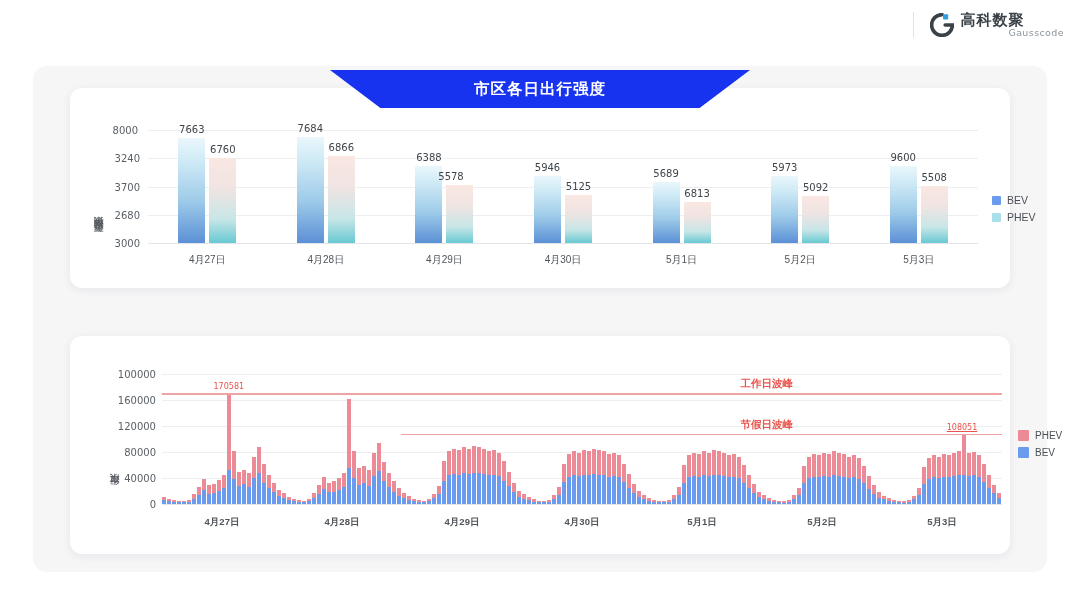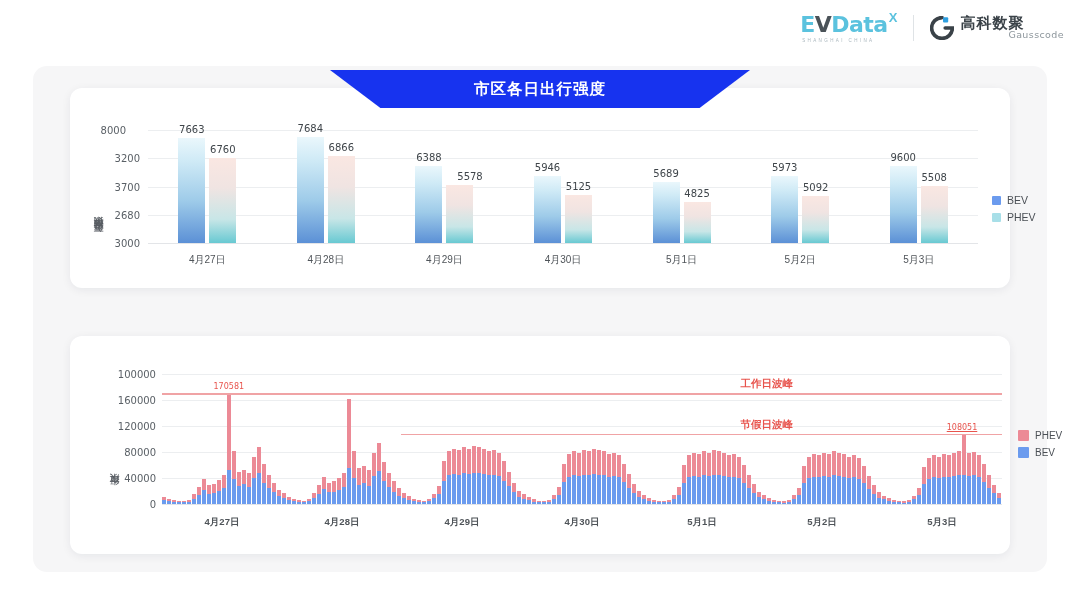--- a/index.html
+++ b/index.html
@@ -102,27 +102,20 @@
   .legend2 { position: absolute; font-size: 10px; color: #4a4f55; }
   .legend2 .row { display: flex; align-items: center; gap: 6px; margin-bottom: 6px; }
   .sw2 { width: 11px; height: 11px; border-radius: 1px; display: inline-block; }
 </style>
 </head>
 <body>
 
 <div class="page">
 
   <div class="brandbar">
-    <div class="logo-ev">
-      <div class="logo-ev-row">
-        <span class="logo-ev-text"><span>E</span><span class="dk">V</span><span>Data</span></span>
-        <span class="logo-ev-x">X</span>
-      </div>
-      <div class="logo-ev-sub">SHANGHAI CHINA</div>
-    </div>
     <div class="logo-div"></div>
     <div class="logo-gauss">
       <span class="gmark">
         <svg viewBox="0 0 24 24" width="24" height="24">
           <path d="M12 1.6A10.4 10.4 0 1 0 22.4 12h-7.2" fill="none" stroke="#3a4248" stroke-width="3.6" stroke-linecap="round"></path>
           <rect x="13.0" y="1.2" width="5.2" height="5.2" rx="1" fill="#2f9fe0"></rect>
         </svg>
       </span>
       <span class="logo-g-text">
         <div class="logo-g-cn">高科数聚</div>
@@ -137,48 +130,48 @@
     <div class="card" style="width:940px; height:200px;"></div>
     <div class="banner" style="left:260px; top:-18px; width:420px;">市区各日出行强度</div>
     <div class="c1-plot" id="plot1" style="position:absolute; left:0; top:0; width:940px; height:200px;">
         <div class="ylabel" style="left: 22px; top: 46px; height: 107px;">每万辆出行车辆数</div>
         <div class="ytick" style="left: 34px; width: 36px; top: 155px;">3000</div>
         <div class="grid base" style="top: 155px; width: 830px; left: 78px;"></div>
         <div class="ytick" style="left: 34px; width: 36px; top: 126.75px;">2680</div>
         <div class="grid" style="top: 126.75px; width: 830px; left: 78px;"></div>
         <div class="ytick" style="left: 34px; width: 36px; top: 98.5px;">3700</div>
         <div class="grid" style="top: 98.5px; width: 830px; left: 78px;"></div>
-        <div class="ytick" style="left: 34px; width: 36px; top: 70.25px;">3200</div>
+        <div class="ytick" style="left: 34px; width: 36px; top: 70.25px;">3240</div>
         <div class="grid" style="top: 70.25px; width: 830px; left: 78px;"></div>
-        <div class="ytick" style="left: 20px; width: 36px; top: 42px;">8000</div>
+        <div class="ytick" style="left: 32px; width: 36px; top: 42px;">8000</div>
         <div class="grid" style="top: 42px; width: 830px; left: 78px;"></div>
         <div class="bar bev" style="left: 108.286px; top: 49.6162px; width: 27px; height: 105.384px;"></div>
         <div class="barval" style="left: 121.786px; top: 35.6162px;">7663</div>
         <div class="bar phev" style="left: 139.286px; top: 70.024px; width: 27px; height: 84.976px;"></div>
         <div class="barval" style="left: 152.786px; top: 56.024px;">6760</div>
         <div class="xtick" style="left: 137.286px; top: 165px;">4月27日</div>
         <div class="bar bev" style="left: 226.857px; top: 49.1416px; width: 27px; height: 105.858px;"></div>
         <div class="barval" style="left: 240.357px; top: 35.1416px;">7684</div>
         <div class="bar phev" style="left: 257.857px; top: 67.6284px; width: 27px; height: 87.3716px;"></div>
         <div class="barval" style="left: 271.357px; top: 53.6284px;">6866</div>
         <div class="xtick" style="left: 255.857px; top: 165px;">4月28日</div>
         <div class="bar bev" style="left: 345.429px; top: 78.4312px; width: 27px; height: 76.5688px;"></div>
         <div class="barval" style="left: 358.929px; top: 64.4312px;">6388</div>
         <div class="bar phev" style="left: 376.429px; top: 96.7372px; width: 27px; height: 58.2628px;"></div>
-        <div class="barval" style="left: 400px; top: 82.7372px;">5578</div>
+        <div class="barval" style="left: 381px; top: 82.7372px;">5578</div>
         <div class="xtick" style="left: 374.429px; top: 165px;">4月29日</div>
         <div class="bar bev" style="left: 464px; top: 88.4204px; width: 27px; height: 66.5796px;"></div>
         <div class="barval" style="left: 477.5px; top: 74.4204px;">5946</div>
         <div class="bar phev" style="left: 495px; top: 106.975px; width: 27px; height: 48.025px;"></div>
         <div class="barval" style="left: 508.5px; top: 92.975px;">5125</div>
         <div class="xtick" style="left: 493px; top: 165px;">4月30日</div>
         <div class="bar bev" style="left: 582.571px; top: 94.2286px; width: 27px; height: 60.7714px;"></div>
         <div class="barval" style="left: 596.071px; top: 80.2286px;">5689</div>
         <div class="bar phev" style="left: 613.571px; top: 113.755px; width: 27px; height: 41.245px;"></div>
-        <div class="barval" style="left: 627.071px; top: 99.755px;">4825</div>
+        <div class="barval" style="left: 627.071px; top: 99.755px;">6813</div>
         <div class="xtick" style="left: 611.571px; top: 165px;">5月1日</div>
         <div class="bar bev" style="left: 701.143px; top: 87.8102px; width: 27px; height: 67.1898px;"></div>
         <div class="barval" style="left: 714.643px; top: 73.8102px;">5973</div>
         <div class="bar phev" style="left: 732.143px; top: 107.721px; width: 27px; height: 47.2792px;"></div>
         <div class="barval" style="left: 745.643px; top: 93.7208px;">5092</div>
         <div class="xtick" style="left: 730.143px; top: 165px;">5月2日</div>
         <div class="bar bev" style="left: 819.714px; top: 78.16px; width: 27px; height: 76.84px;"></div>
         <div class="barval" style="left: 833.214px; top: 64.16px;">9600</div>
         <div class="bar phev" style="left: 850.714px; top: 98.3192px; width: 27px; height: 56.6808px;"></div>
         <div class="barval" style="left: 864.214px; top: 84.3192px;">5508</div>

